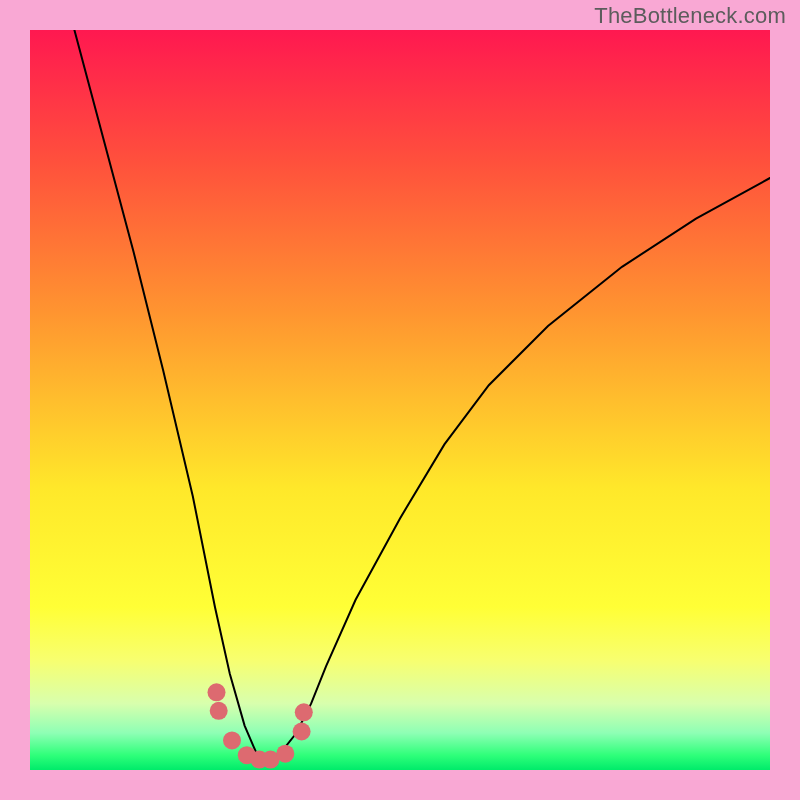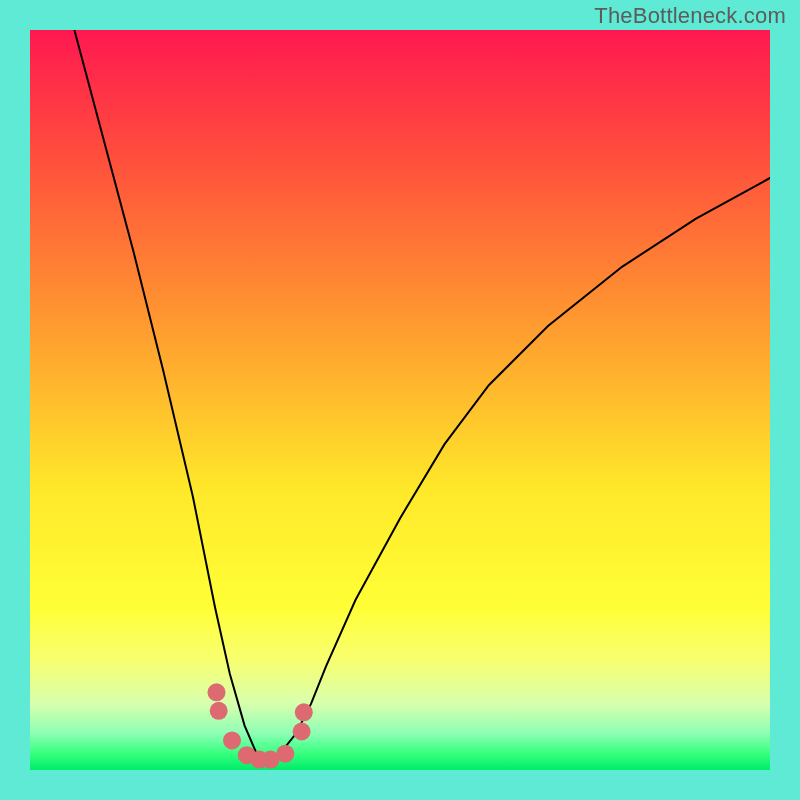--- a/index.html
+++ b/index.html
@@ -6,21 +6,21 @@
     margin: 0;
     padding: 0;
     width: 800px;
     height: 800px;
     background: #000;
     overflow: hidden;
   }
   .outer {
     width: 800px;
     height: 800px;
-    background: #5eead4;
+    background: #f9a8d4;
     position: relative;
   }
   .watermark {
     position: absolute;
     top: 3px;
     right: 14px;
     font-family: Arial, Helvetica, sans-serif;
     font-size: 22px;
     color: #5c5c5c;
     font-weight: 400;

